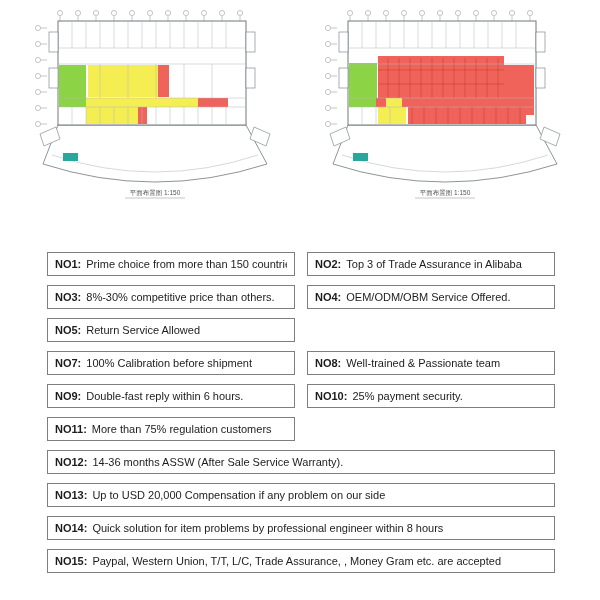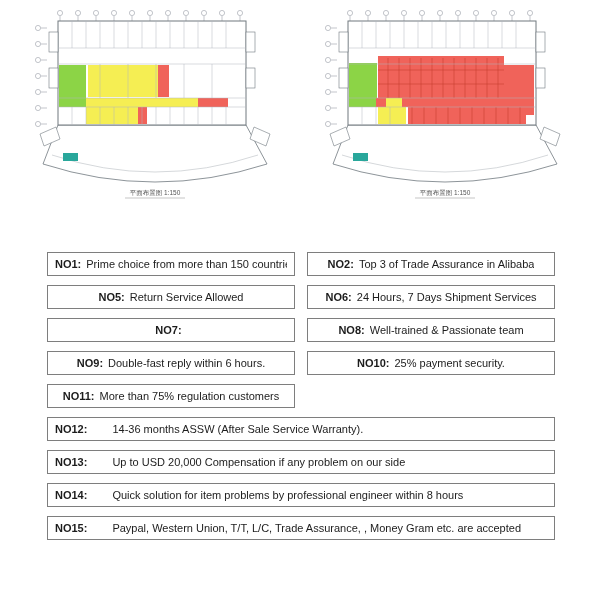--- a/index.html
+++ b/index.html
@@ -23,22 +23,22 @@
   .row { display:flex; gap:12px; margin-bottom:9px; }
   .item {
     position:relative;
     background:#fff;
     border:1px solid #7e7e7e;
     height:24px;
     display:flex; align-items:center;
     padding:0 7px;
     font-size:11px; color:#1c1c1c;
   }
-  .item.half { width:248px;justify-content:center; }
-  .item.full { width:100%;gap:20px; }
+  .item.half { width:248px; }
+  .item.full { width:100%; }
   .item::after {
     content:"";
     position:absolute;
     left:12px; top:4px; right:-5px; bottom:-5px;
     border:1px solid #bfbfbf;
     background:#fff;
     transform:skewX(-14deg);
     z-index:-1;
   }
   .no { font-weight:bold; margin-right:5px; white-space:nowrap; }
@@ -183,31 +183,38 @@
     <span class="no">NO1:</span>
     <span class="txt">Prime choice from more than 150 countries</span>
   </div>
         <div class="item half">
     <span class="no">NO2:</span>
     <span class="txt">Top 3 of Trade Assurance in Alibaba</span>
   </div>
       </div>
       <div class="row">
         <div class="item half">
+    <span class="no">NO3:</span>
+    <span class="txt">8%-30% competitive price than others.</span>
+  </div>
+        <div class="item half">
+    <span class="no">NO4:</span>
+    <span class="txt">OEM/ODM/OBM Service Offered.</span>
+  </div>
+      </div>
+      <div class="row">
+        <div class="item half">
     <span class="no">NO5:</span>
     <span class="txt">Return Service Allowed</span>
   </div>
-        <div class="item half">
-    <span class="no">NO6:</span>
-    <span class="txt">24 Hours, 7 Days Shipment Services</span>
-  </div>
       </div>
       <div class="row">
         <div class="item half">
     <span class="no">NO7:</span>
+    <span class="txt">100% Calibration before shipment</span>
   </div>
         <div class="item half">
     <span class="no">NO8:</span>
     <span class="txt">Well-trained &amp; Passionate team</span>
   </div>
       </div>
       <div class="row">
         <div class="item half">
     <span class="no">NO9:</span>
     <span class="txt">Double-fast reply within 6 hours.</span>

